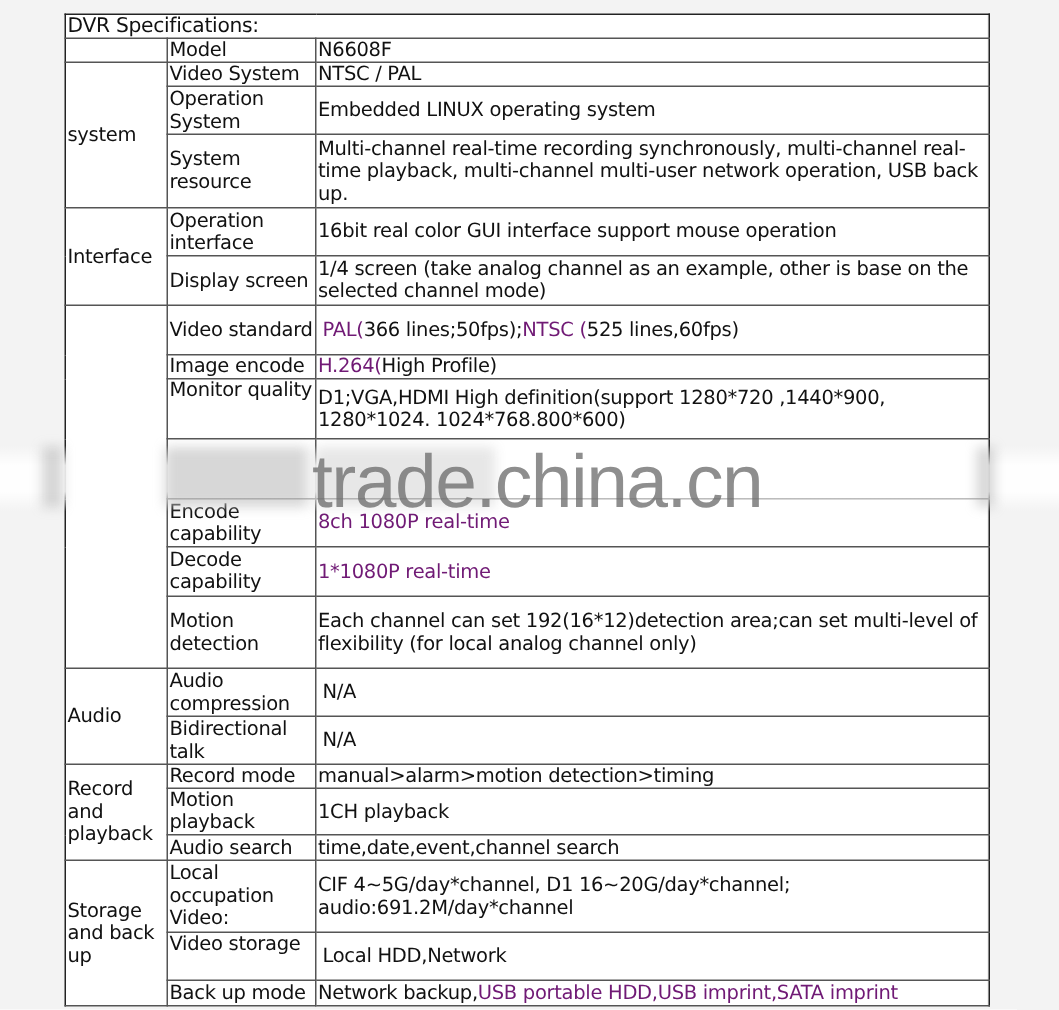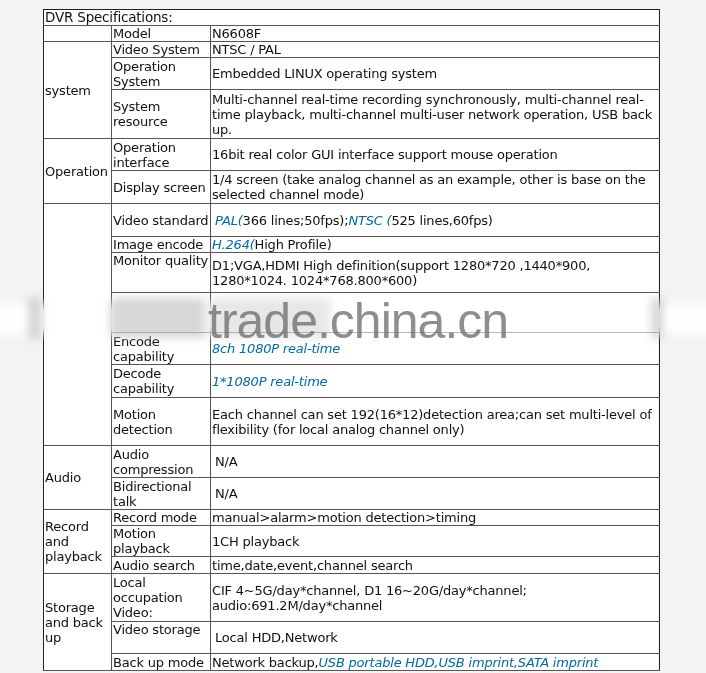--- a/index.html
+++ b/index.html
@@ -31,21 +31,21 @@
     vertical-align: middle;
     overflow: hidden;
     white-space: normal;
   }
   table.spec tr.title td { border-top: 1.5px solid #222; font-size: 13.5px; }
   table.spec td.outer-l { border-left: 1.5px solid #222; }
   table.spec td.outer-r { border-right: 1.5px solid #222; }
   col.c1 { width: 68px; }
   col.c2 { width: 99px; }
   col.c3 { width: 449px; }
-  .red { color: #0369a1; font-style: italic; }
+  .red { color: #701a75; }
   .center { text-align: left; }
   .pad { padding-left: 4px !important; }
 
   
   .wm-band {
     position: absolute; left: 0; top: 297px; width: 706px; height: 44px;
     background: linear-gradient(to bottom, rgba(255,255,255,0) 0%, rgba(255,255,255,0.92) 30%, rgba(255,255,255,0.92) 70%, rgba(255,255,255,0) 100%);
     pointer-events: none;
   }
   .wm-blur {
@@ -93,21 +93,21 @@
   <tr style="height:32px">
     <td>Operation System</td>
     <td class="outer-r">Embedded LINUX operating system</td>
   </tr>
   <tr style="height:49px">
     <td>System resource</td>
     <td class="outer-r">Multi-channel real-time recording synchronously, multi-channel real-time playback, multi-channel multi-user network operation, USB back up.</td>
   </tr>
 
   <tr style="height:32px">
-    <td rowspan="2" class="outer-l">Operation</td>
+    <td rowspan="2" class="outer-l">Interface</td>
     <td>Operation interface</td>
     <td class="outer-r center">16bit real color GUI interface support mouse operation</td>
   </tr>
   <tr style="height:33px">
     <td>Display screen</td>
     <td class="outer-r">1/4 screen (take analog channel as an example, other is base on the selected channel mode)</td>
   </tr>
 
   <tr style="height:33px">
     <td rowspan="7" class="outer-l"></td>

